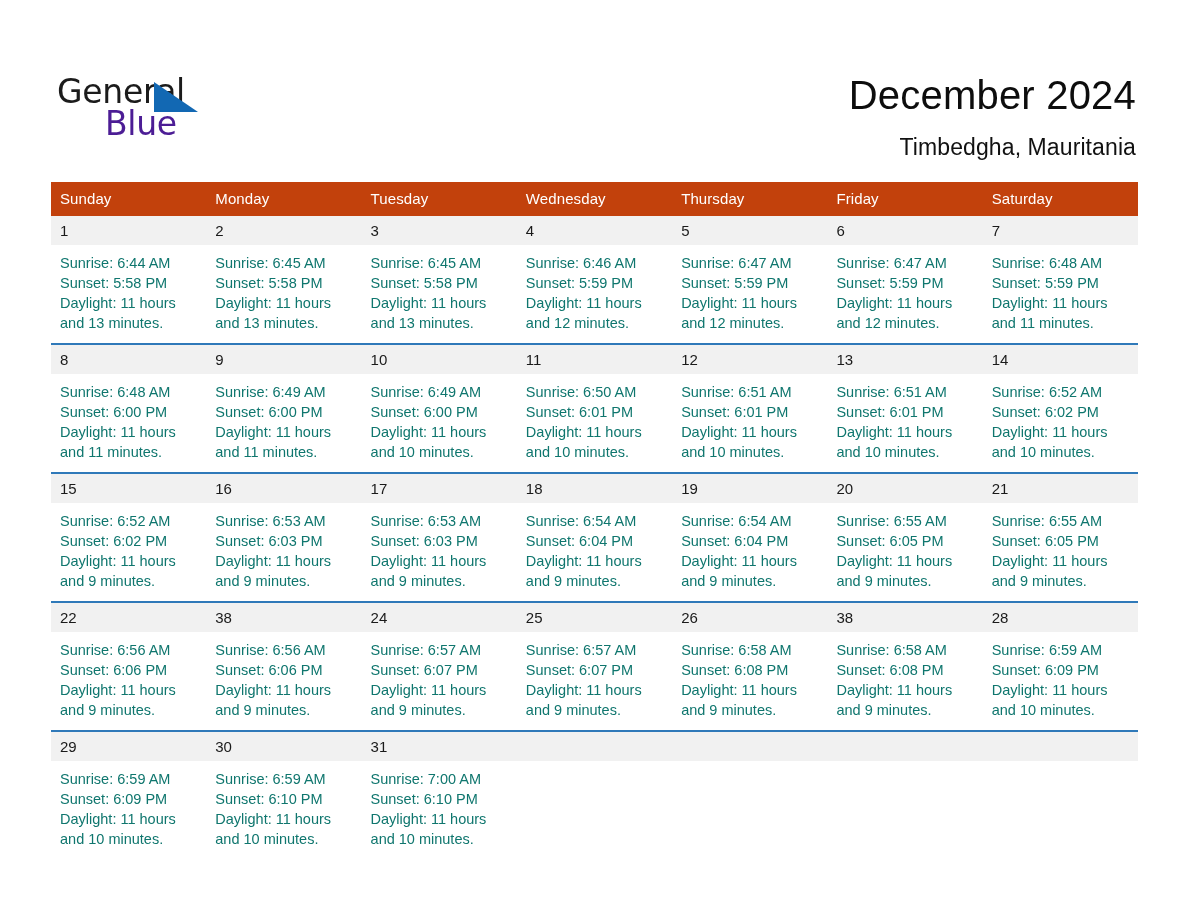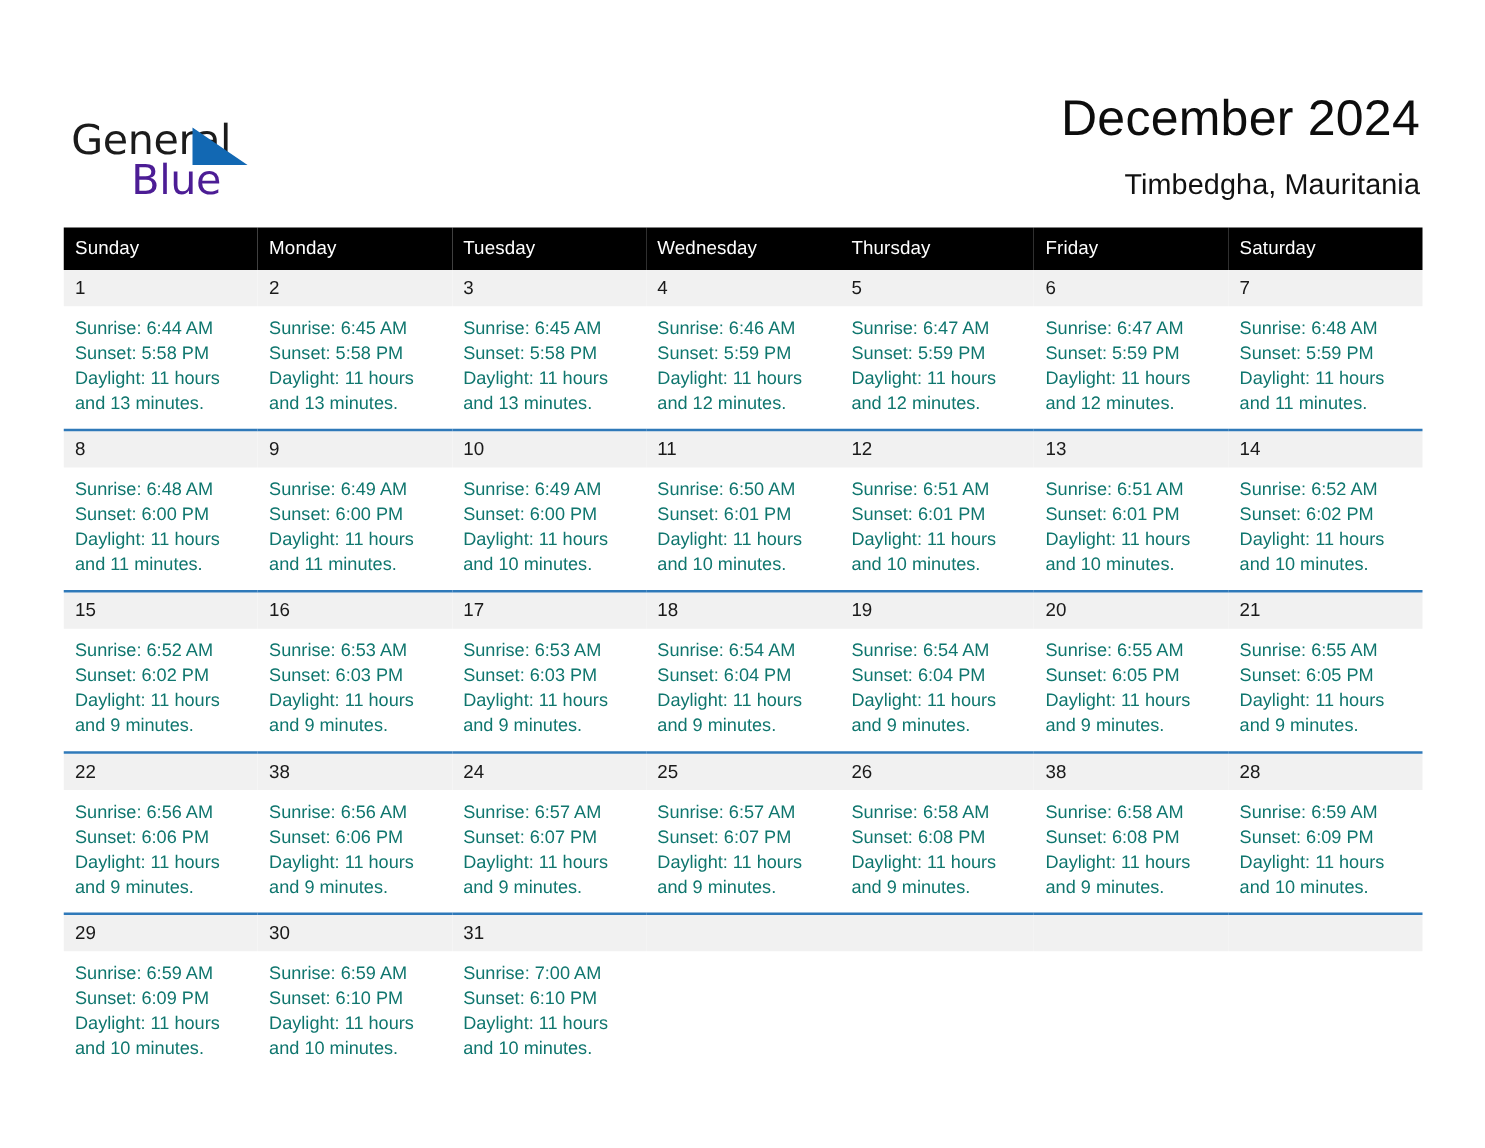--- a/index.html
+++ b/index.html
@@ -18,21 +18,21 @@
   .page {
     position: relative;
     width: 1188px;
     height: 918px;
     box-sizing: border-box;
   }
 
   
   .top {
     display: flex;
-    align-items: flex-end;
+    align-items: center;
     justify-content: space-between;
     padding: 46px 52px 0 57px;
     box-sizing: border-box;
   }
   .logo {
     position: relative;
     width: 170px;
     height: 74px;
     line-height: 1;
     user-select: none;
@@ -89,21 +89,21 @@
   }
 
   
   .calendar {
     margin: 21px 50px 0 51px;
     width: 1087px;
     border-collapse: collapse;
     table-layout: fixed;
   }
   .calendar th {
-    background: #000000;
+    background: #c2410c;
     color: #ffffff;
     font-size: 15px;
     font-weight: 400;
     text-align: left;
     padding: 8px 0 9px 9px;
     letter-spacing: 0.1px;
     border: none;
     font-family: "Liberation Sans", sans-serif;
   }
   .calendar td {

